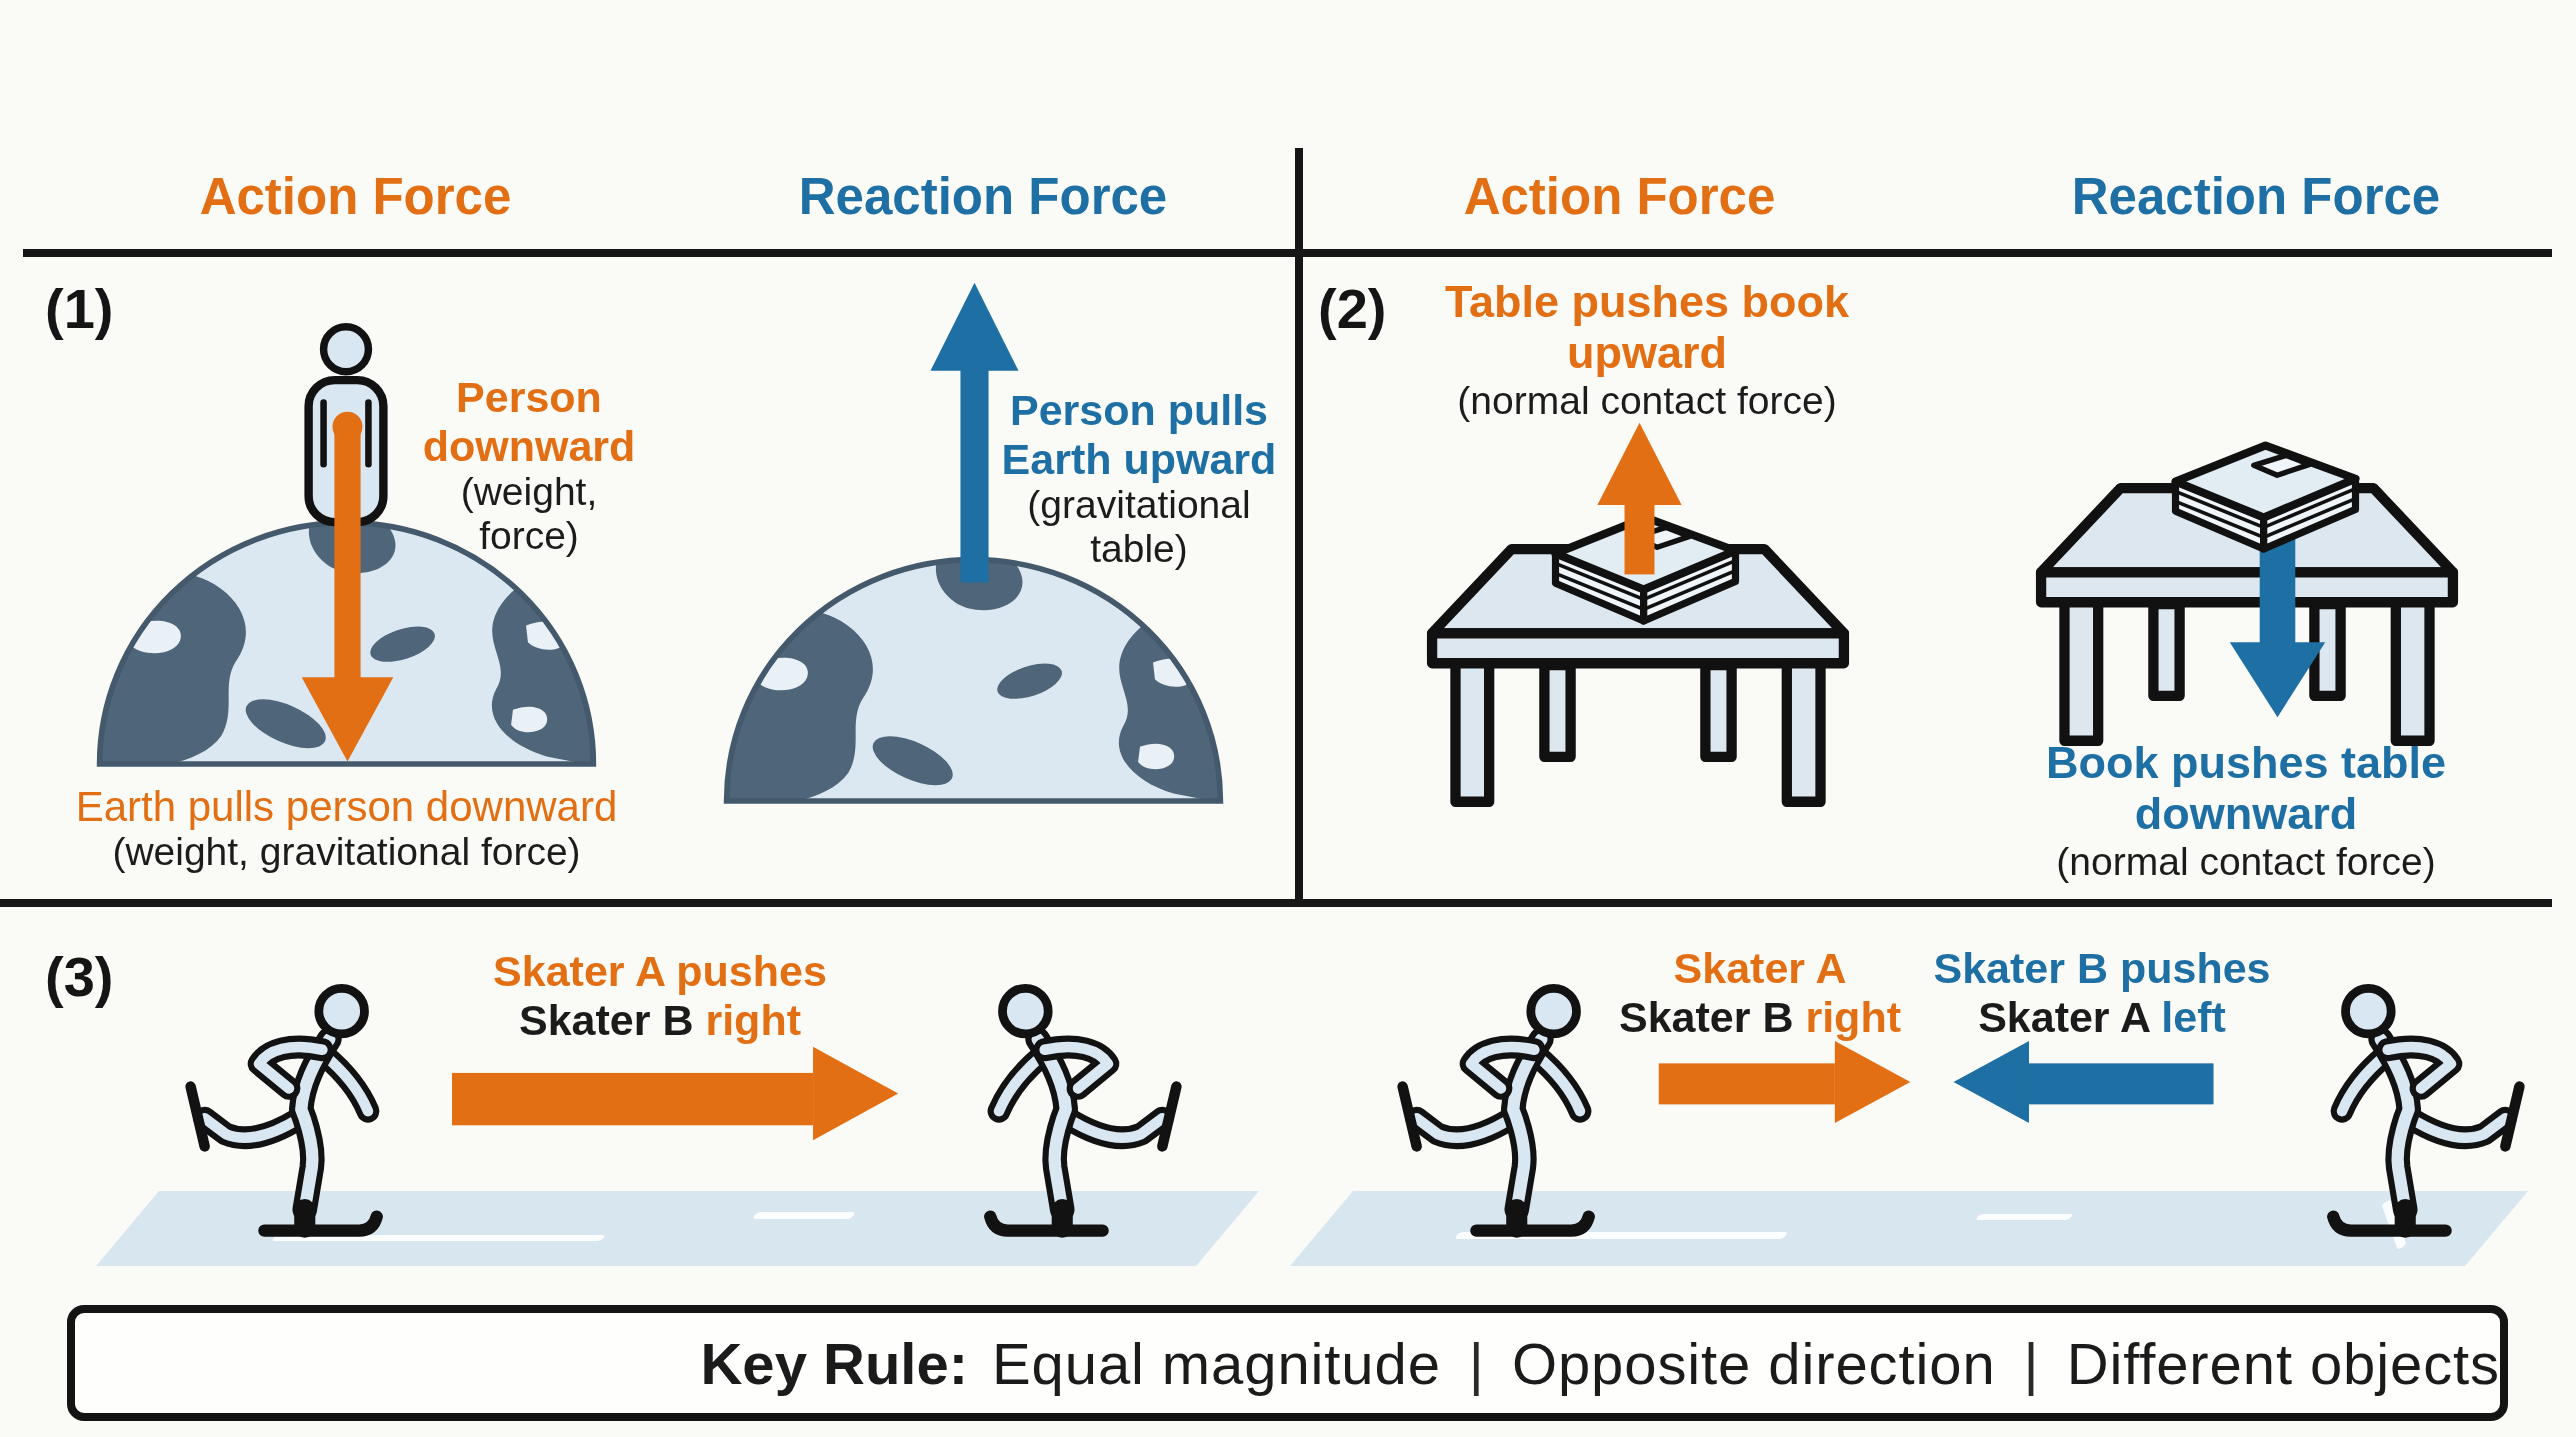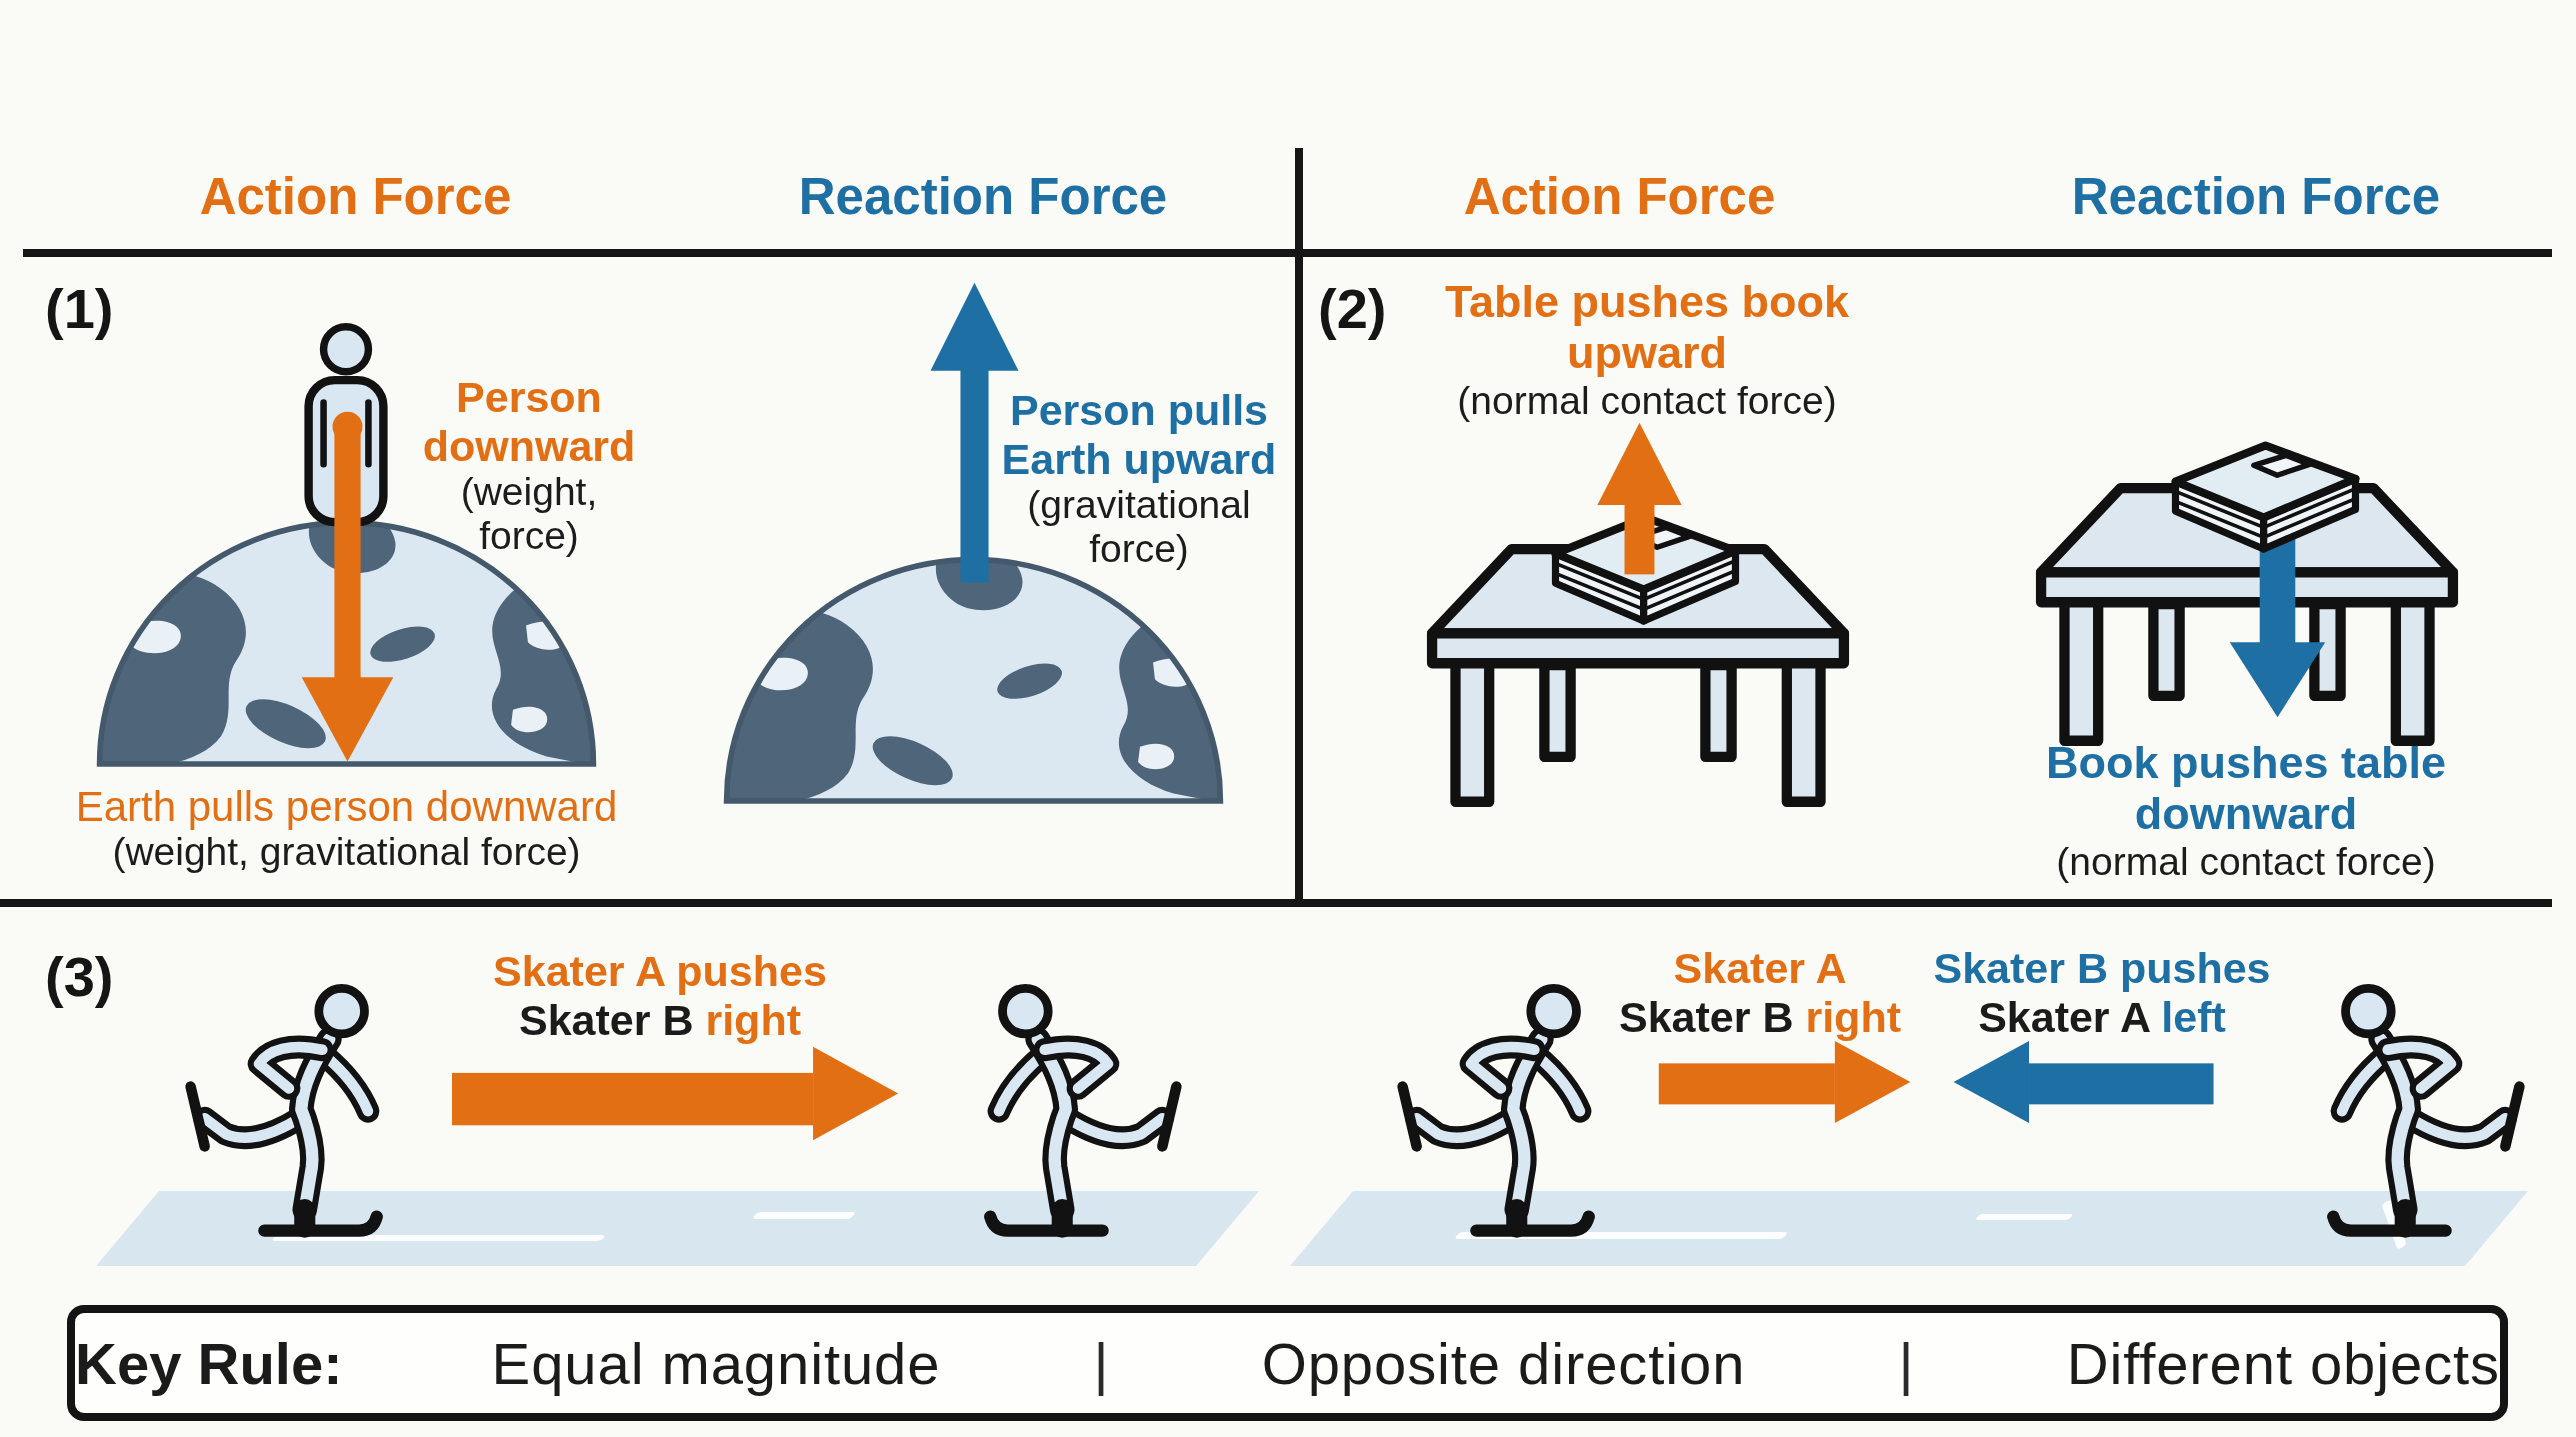--- a/index.html
+++ b/index.html
@@ -34,21 +34,21 @@
 
   .rink {
     background:#D8E6F0; height:75px; transform:skewX(-40deg);
     transform-origin:top left; position:absolute;
   }
   .streak { position:absolute; background:#ffffff; opacity:.9; height:6.6px; border-radius:3.7px; }
 
   .keyrule-box {
     left:67px; top:1305px; width:2441px; height:116px;
     border:8.4px solid #141414; border-radius:17px; background:#FEFEFD;
-    display:flex; align-items:center; justify-content:space-between;
+    display:flex; align-items:center; justify-content:flex-end;
     font-size:58px; color:#1b1b1b; white-space:nowrap;
   }
   .keyrule-box .krlabel { font-weight:700; margin-right:24px; }
   .keyrule-box .kritem { font-weight:400; letter-spacing:0.9px; }
   .keyrule-box .krsep { font-weight:400; margin:0 28px; color:#2a2a2a; }
 
   svg { display:block; overflow:visible; }
   .flip { transform:scaleX(-1); }
 </style>
 </head>
@@ -160,21 +160,21 @@
     <use href="#earthshape"></use>
   </svg>
 
   <svg class="abs" style="left:923px; top:279px;" width="103" height="311" viewBox="0 0 110 332">
     <polygon points="55,4 8,98 102,98" fill="var(--reaction)"></polygon>
     <rect x="40" y="92" width="30" height="232" fill="var(--reaction)"></rect>
   </svg>
 
   <div class="abs lbl-block" style="left:994px; top:386px; width:290px;">
     <div class="lbl accent-reaction">Person pulls Earth upward</div>
-    <div class="note">(gravitational force)</div>
+    <div class="note">(gravitational table)</div>
   </div>
 
   <div class="abs panel-num" style="left:1318px; top:276px;">(2)</div>
 
   <div class="abs lbl-block" style="left:1385px; top:277px; width:524px;">
     <div class="lbl-lg accent-action">Table pushes book upward</div>
     <div class="note nowrap">(normal contact force)</div>
   </div>
 
   <svg class="abs" style="left:1404px; top:534px;" width="468" height="309" viewBox="0 0 500 330">

